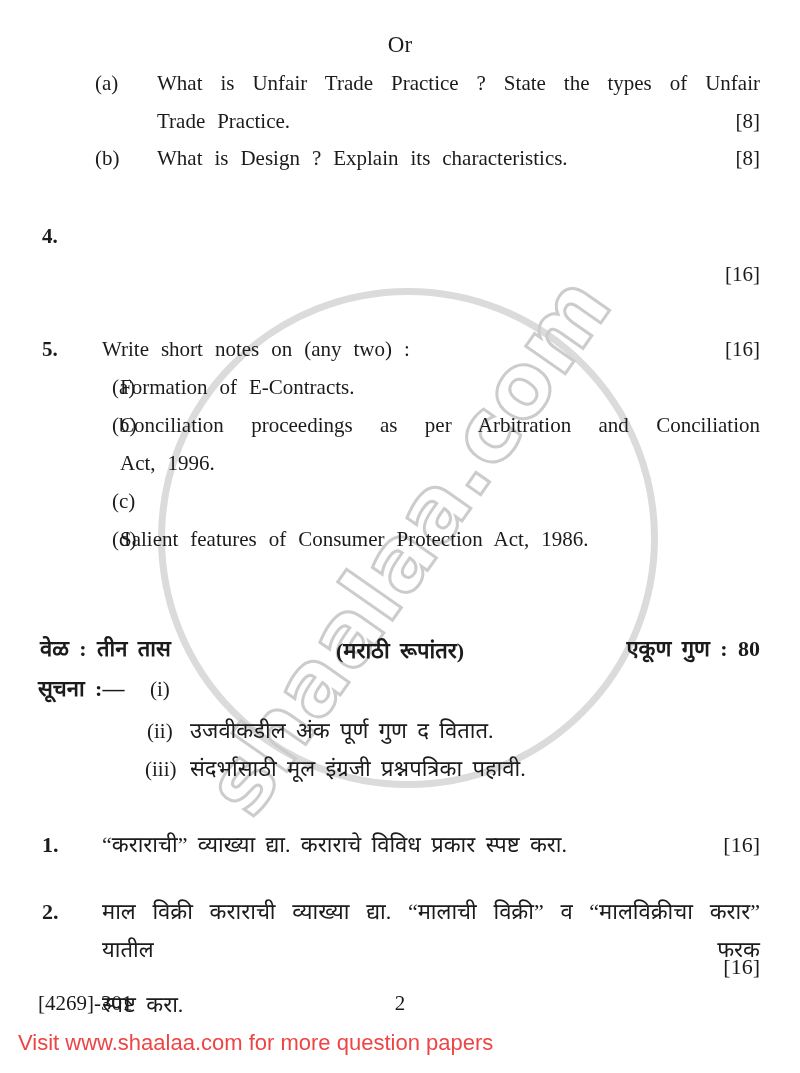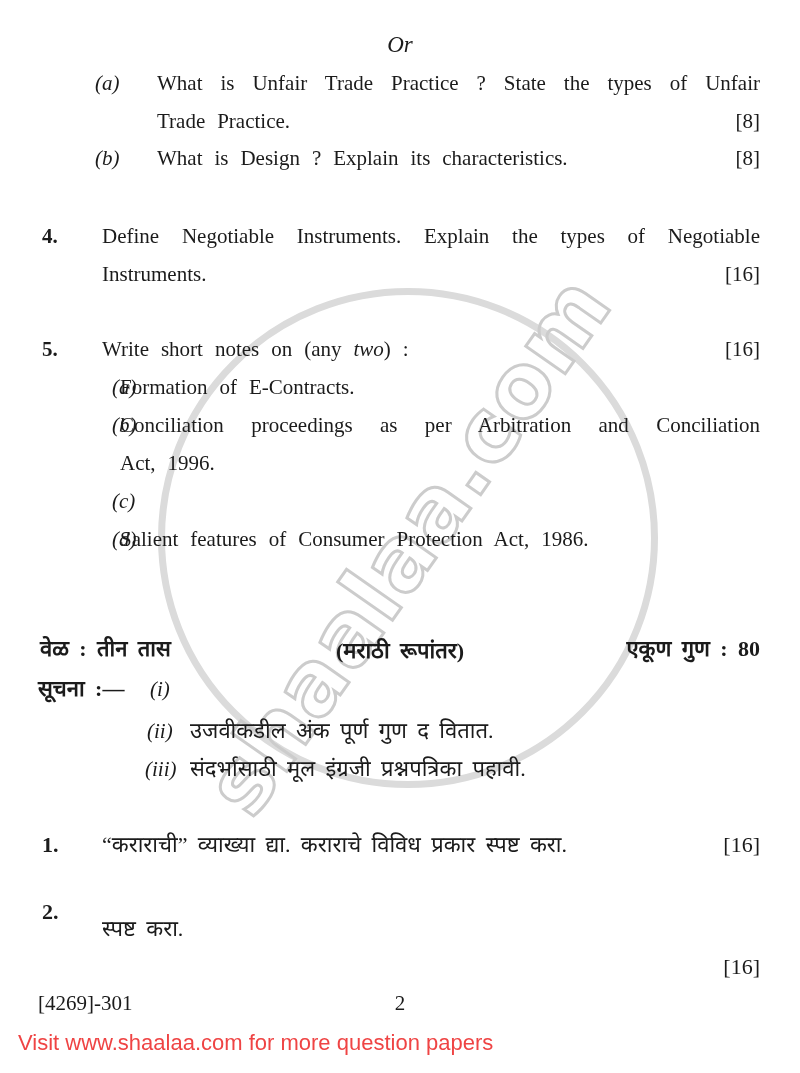--- a/index.html
+++ b/index.html
@@ -18,21 +18,21 @@
     font-family:"DejaVu Sans",sans-serif;font-weight:bold;font-size:88px;
     color:transparent;-webkit-text-stroke:3px #cccccc;letter-spacing:1px;
   }
   @supports not (-webkit-text-stroke: 1px black){
     .wm-text{color:#dddddd;}
   }
   
   .layer{position:absolute;left:0;right:0;z-index:1;}
   .eng{font-size:21px;line-height:38px;word-spacing:0.32em;}
   .dev{font-size:22px;line-height:38px;word-spacing:0.22em;}
-  .i{font-style:italic;}
+  .i{}
   .b{font-weight:bold;}
   .center{text-align:center;}
   .jl{text-align:justify;text-align-last:justify;}
   .lbl{position:absolute;}
   .num{position:absolute;left:42px;font-weight:bold;}
   .marks{position:absolute;right:40px;}
   .txt-or{margin-left:157px;margin-right:40px;}
   .txt-q{margin-left:102px;margin-right:40px;}
   .txt-sub{margin-left:120px;margin-right:40px;}
   .txt-instr{margin-left:190px;margin-right:40px;}
@@ -63,24 +63,20 @@
   <div class="layer eng" style="top:139px">
     <span class="lbl i" style="left:95px">(b)</span>
     <div class="txt-or">
       <div>What is Design ? Explain its characteristics.</div>
     </div>
     <span class="marks" style="top:0">[8]</span>
   </div>
 
   <div class="layer eng" style="top:217px">
     <span class="num">4.</span>
-    <div class="txt-q">
-      <div class="jl">Define Negotiable Instruments. Explain the types of Negotiable</div>
-      <div>Instruments.</div>
-    </div>
     <span class="marks" style="top:38px">[16]</span>
   </div>
 
   <div class="layer eng" style="top:330px">
     <span class="num">5.</span>
     <div class="txt-q">
       <div><span>Write short notes on (any </span><span class="i">two</span><span>) :</span></div>
     </div>
     <span class="marks" style="top:0">[16]</span>
   </div>
@@ -137,20 +133,21 @@
     <span class="num">1.</span>
     <div class="txt-q">
       <div>“कराराची” व्याख्या द्या. कराराचे विविध प्रकार स्पष्ट करा.</div>
     </div>
     <span class="marks" style="top:0">[16]</span>
   </div>
 
   <div class="layer dev" style="top:893px">
     <span class="num">2.</span>
     <div class="txt-q">
+      <div class="jl">माल विक्री कराराची व्याख्या द्या. “मालाची विक्री” व “मालविक्रीचा करार” यातील फरक</div>
       <div style="margin-top:17px">स्पष्ट करा.</div>
     </div>
     <span class="marks" style="top:55px">[16]</span>
   </div>
 
   <div class="layer eng" style="top:984px">
     <span class="lbl" style="left:38px">[4269]-301</span>
     <div class="center">2</div>
   </div>
 

